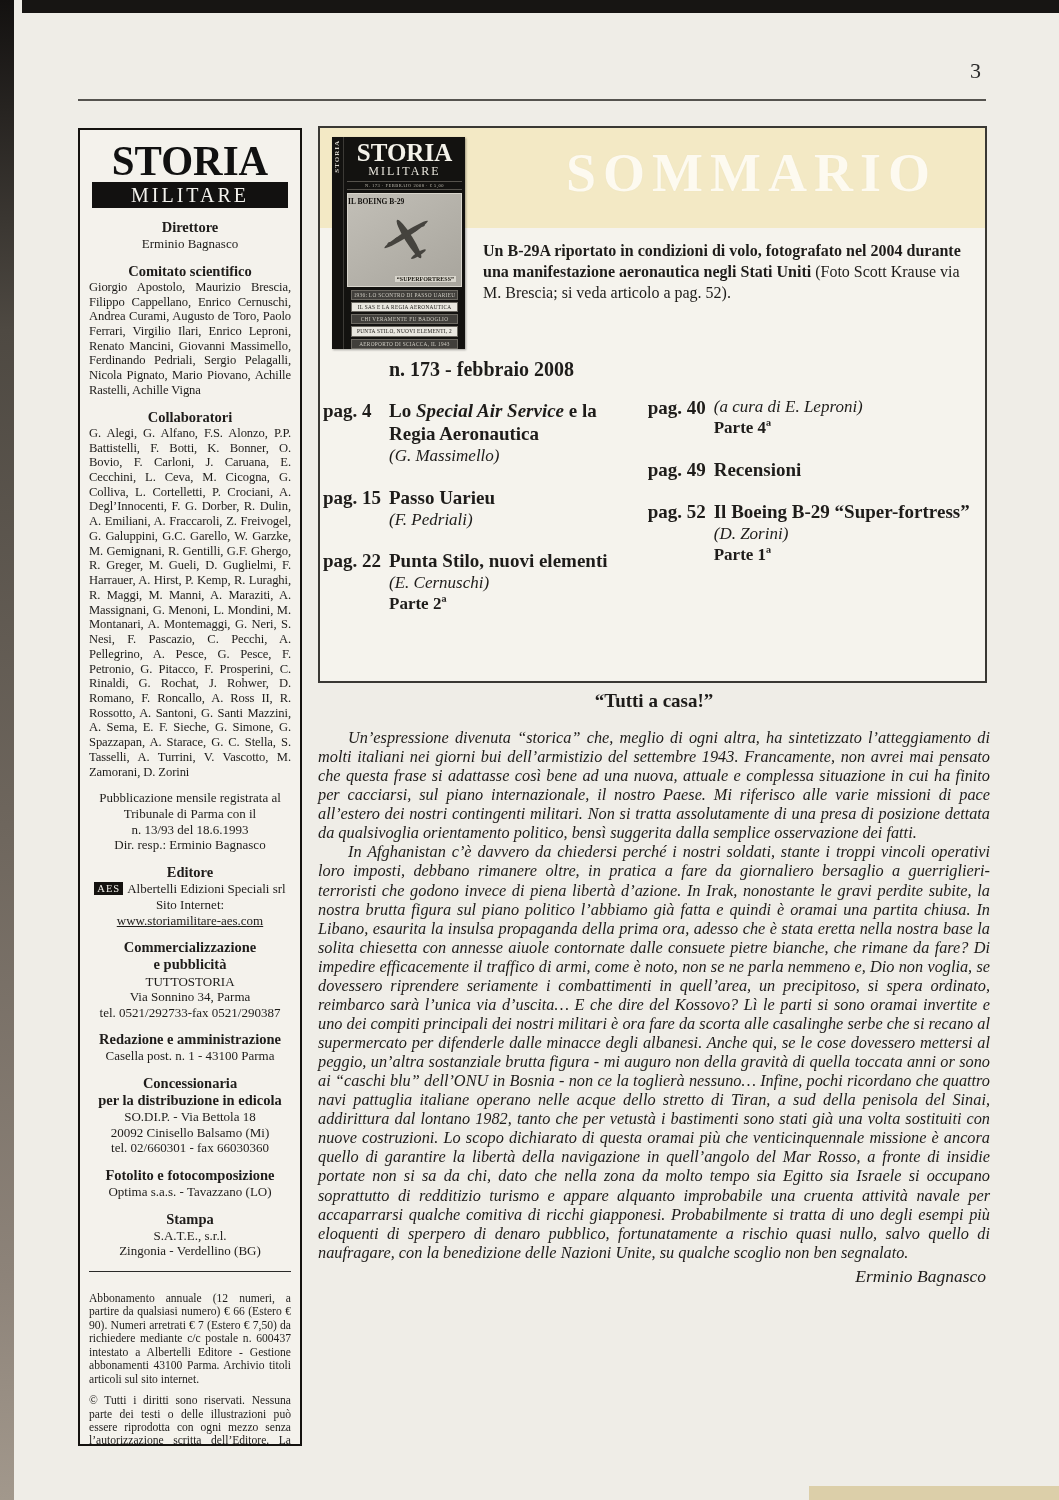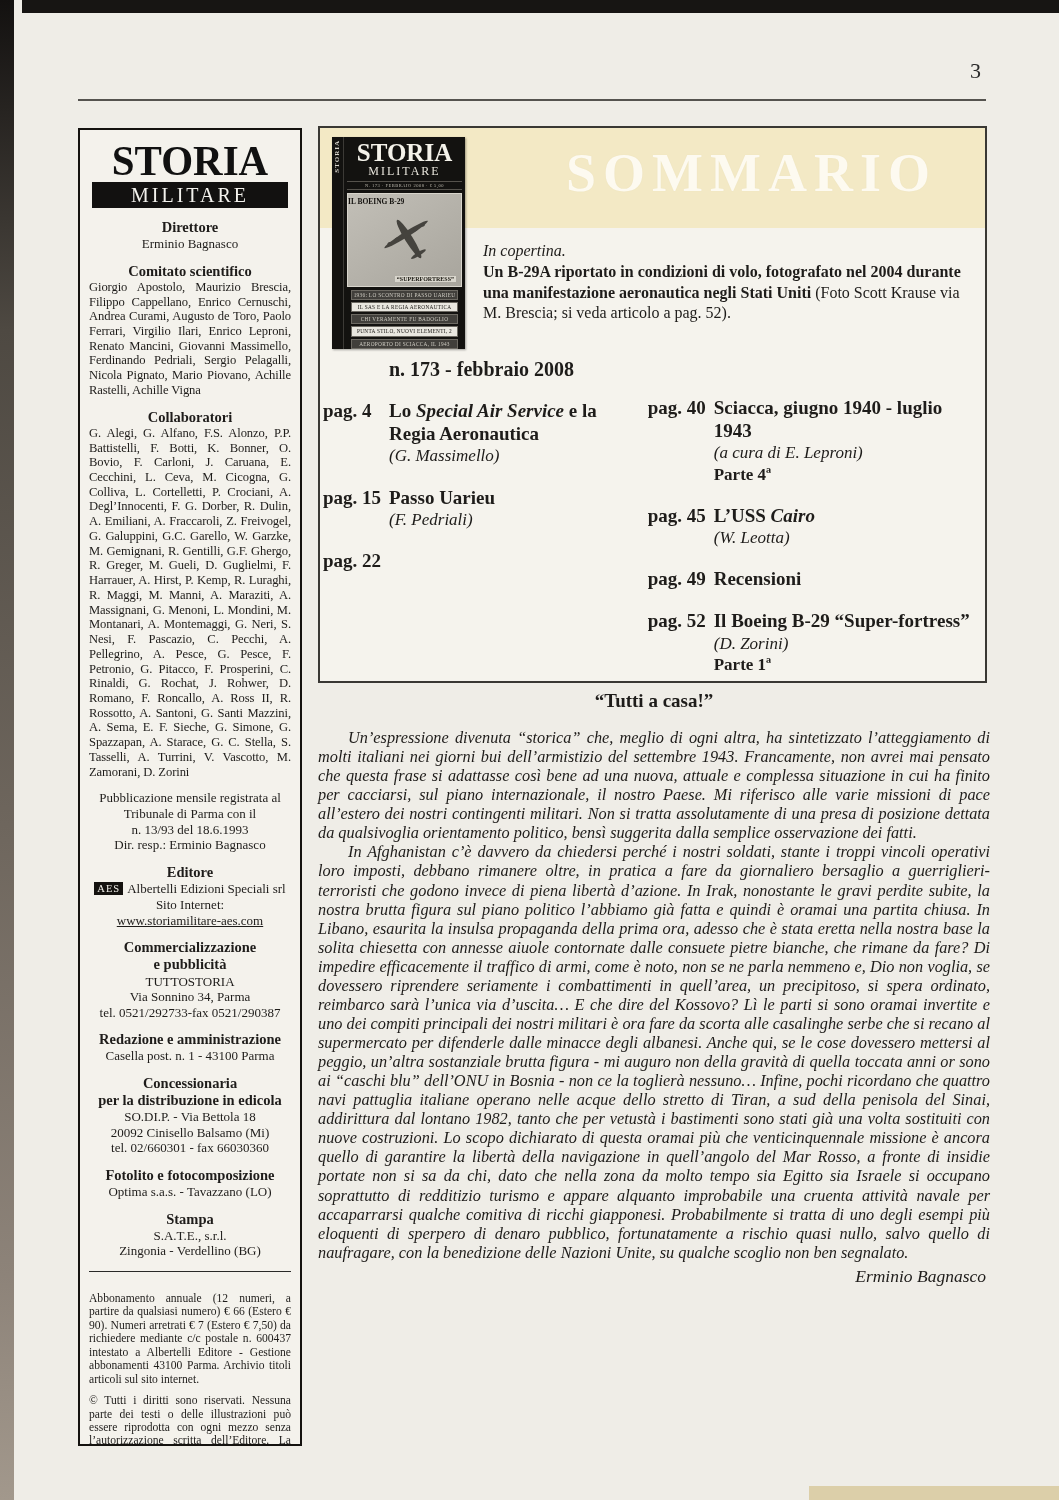--- a/index.html
+++ b/index.html
@@ -209,21 +209,20 @@
         <div class="banner dark">1936: LO SCONTRO DI PASSO UARIEU</div>
         <div class="banner light">IL SAS E LA REGIA AERONAUTICA</div>
         <div class="banner dark">CHI VERAMENTE FU BADOGLIO</div>
         <div class="banner light">PUNTA STILO, NUOVI ELEMENTI, 2</div>
         <div class="banner dark">AEROPORTO DI SCIACCA, IL 1943</div>
       </div>
     </div>
   </div>
 
   <div class="incop">
-    <div class="lbl">In copertina.</div>
     <span class="b">Un B-29A riportato in condizioni di volo, fotografato nel 2004 durante una manifestazione aeronautica negli Stati Uniti</span><span> (Foto Scott Krause via M. Brescia; si veda articolo a pag. 52).</span>
   </div>
 
   <div class="toc">
     <div class="toc-col-left">
       <div class="issue">n. 173 - febbraio 2008</div>
 
       <div class="toc-entry">
         <div class="toc-page">pag. 4</div>
         <div class="toc-body">
@@ -237,42 +236,38 @@
         <div class="toc-page">pag. 15</div>
         <div class="toc-body">
           <div class="toc-title"><span>Passo Uarieu</span><span class="it"></span><span></span></div>
           <div class="toc-author">(F. Pedriali)</div>
           <div class="toc-parte"></div>
         </div>
       </div>
 
       <div class="toc-entry">
         <div class="toc-page">pag. 22</div>
+        <div class="toc-body">
+          <div class="toc-title"><span>Punta Stilo, nuovi elementi</span><span class="it"></span><span></span></div>
+          <div class="toc-author">(E. Cernuschi)</div>
+          <div class="toc-parte">Parte 2ª</div>
+        </div>
       </div>
 
     </div>
 
     <div class="toc-col-right">
       <div class="toc-entry">
         <div class="toc-page">pag. 40</div>
         <div class="toc-body">
-          <div class="toc-title"><span>Sciacca, giugno 1940 - luglio 1943</span><span class="it"></span><span></span></div>
           <div class="toc-author">(a cura di E. Leproni)</div>
           <div class="toc-parte">Parte 4ª</div>
         </div>
       </div>
 
-      <div class="toc-entry">
-        <div class="toc-page">pag. 45</div>
-        <div class="toc-body">
-          <div class="toc-title"><span>L’USS </span><span class="it">Cairo</span><span></span></div>
-          <div class="toc-author">(W. Leotta)</div>
-          <div class="toc-parte"></div>
-        </div>
-      </div>
 
       <div class="toc-entry">
         <div class="toc-page">pag. 49</div>
         <div class="toc-body">
           <div class="toc-title"><span>Recensioni</span><span class="it"></span><span></span></div>
           <div class="toc-author"></div>
           <div class="toc-parte"></div>
         </div>
       </div>
 

